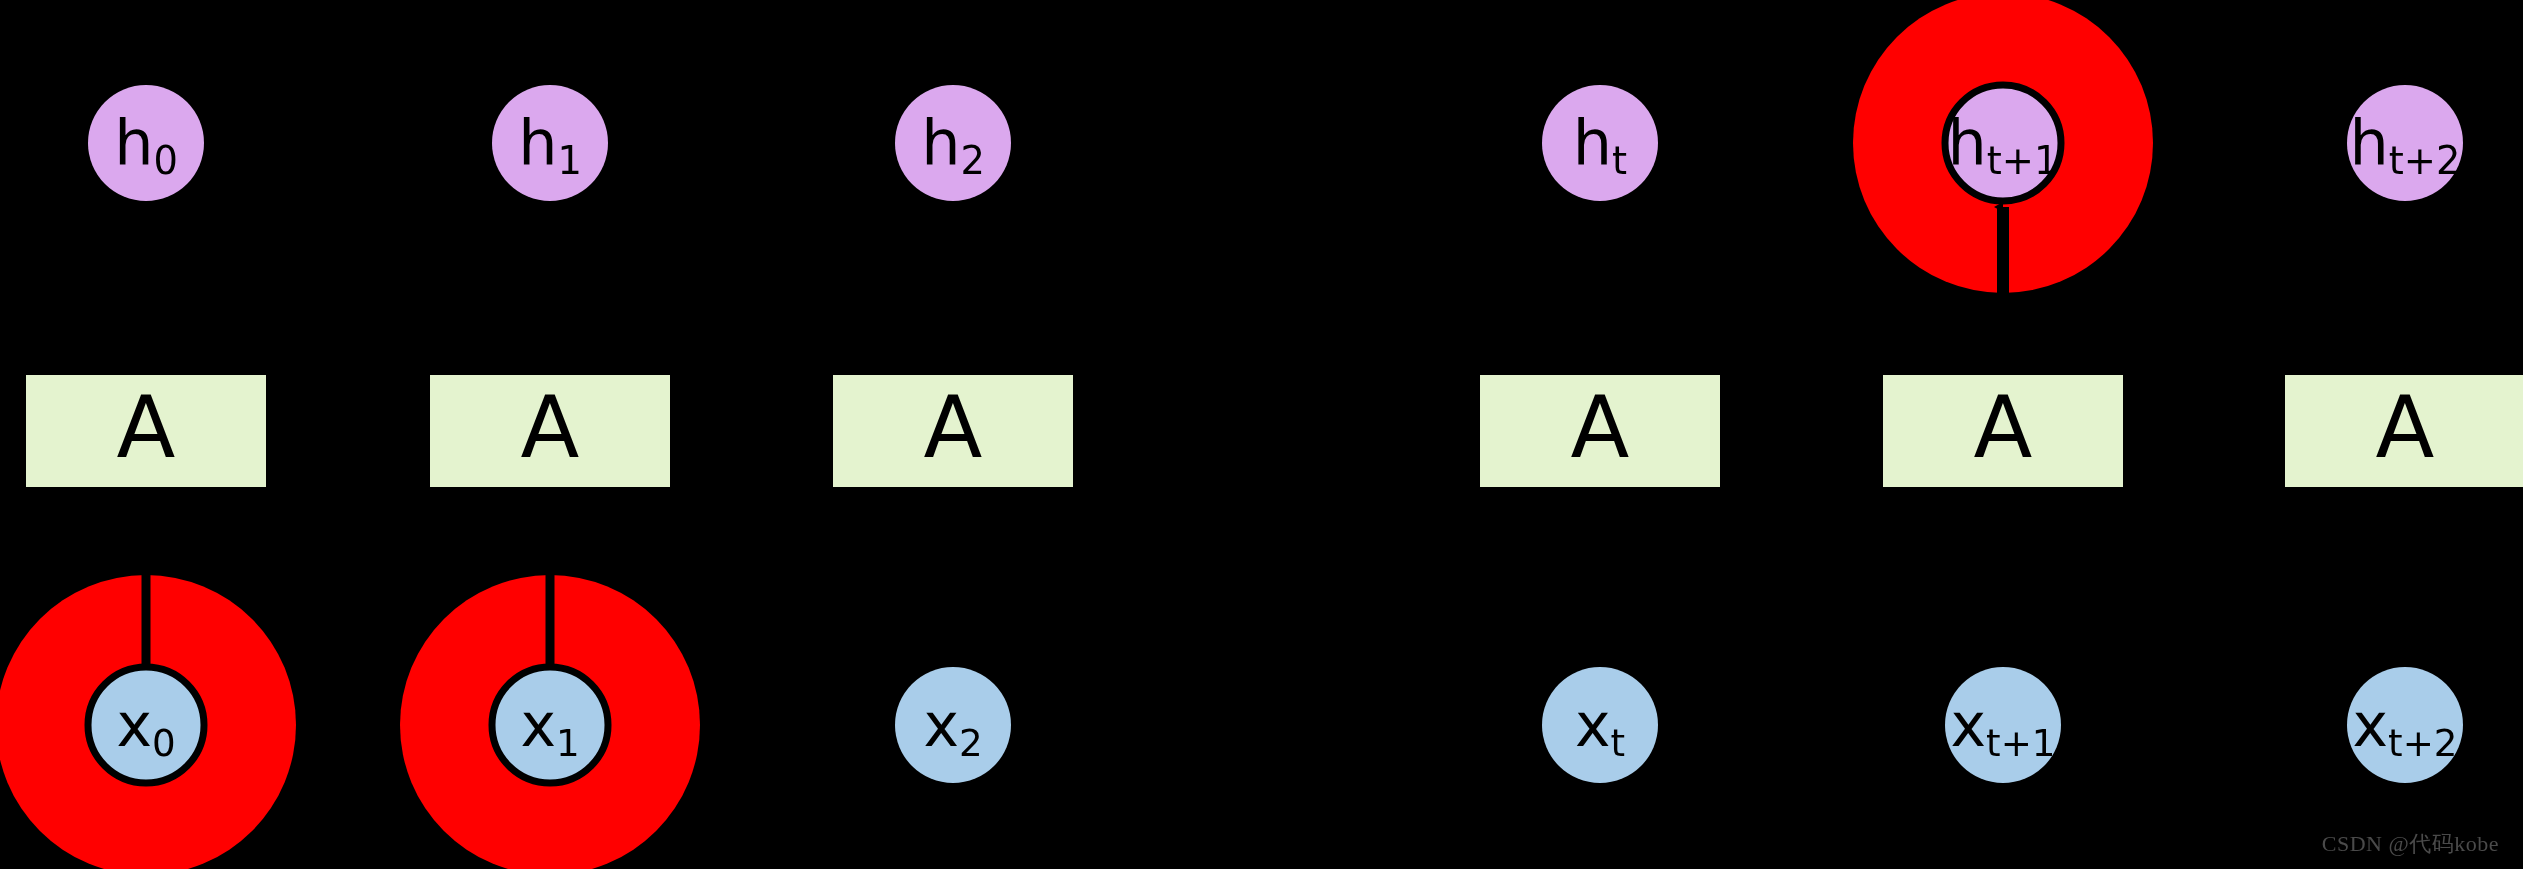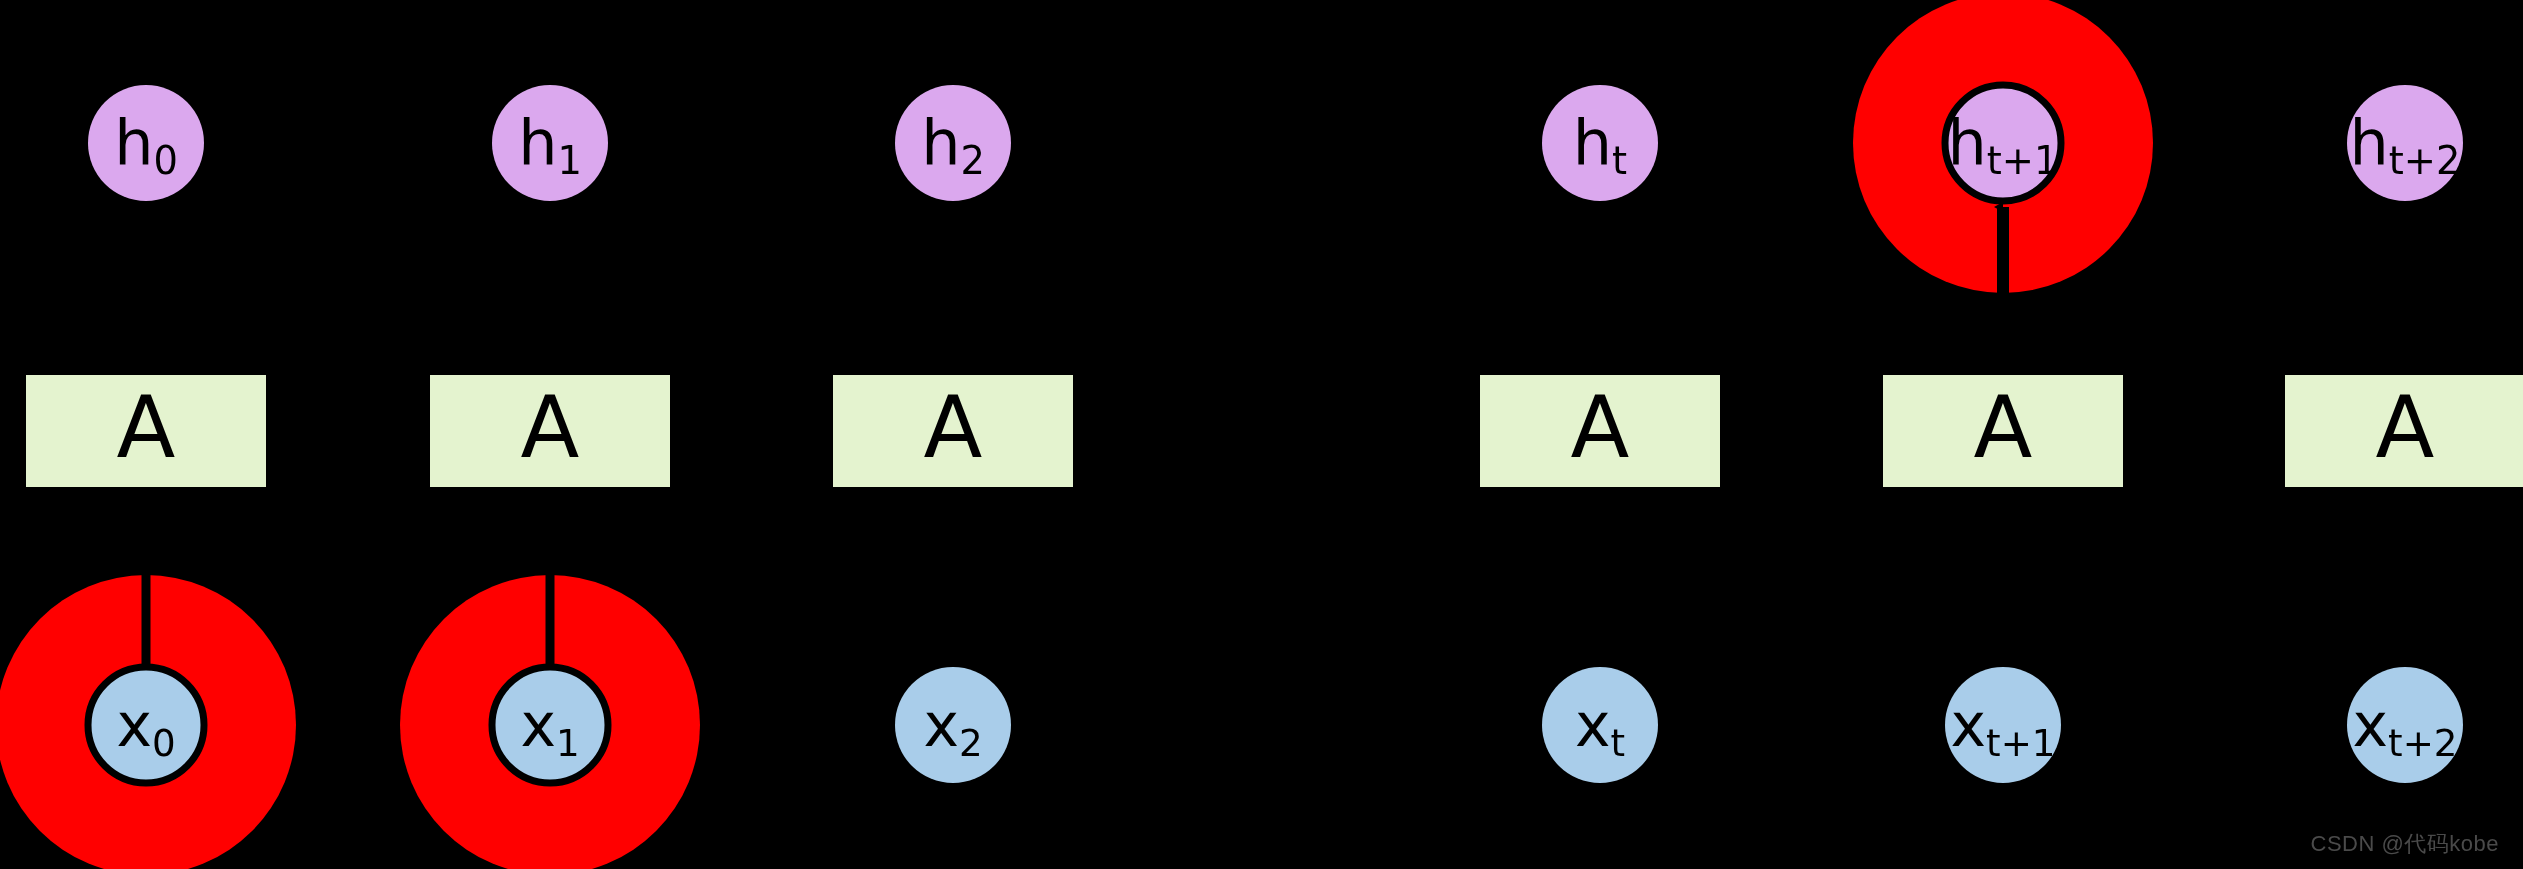--- a/index.html
+++ b/index.html
@@ -15,21 +15,21 @@
     fill:#000;font-weight:400;dominant-baseline:middle;text-anchor:middle;
   }
   .sub{font-size:0.62em;}
   .cell-letter{
     font-family:"DejaVu Sans","Liberation Sans",sans-serif;
     fill:#000;font-size:86px;text-anchor:middle;dominant-baseline:middle;
   }
   .watermark{
     position:absolute;right:24px;bottom:10px;
     color:#4a4a4a;font-size:22px;
-    font-family:Liberation Sans, sans-serif;
+    font-family:Liberation Serif, serif;
     letter-spacing:0.5px;white-space:nowrap;
   }
 </style>
 </head>
 <body>
 
 <div id="stage">
 
   <svg id="diagram" viewBox="0 0 2523 869">
     <defs>

